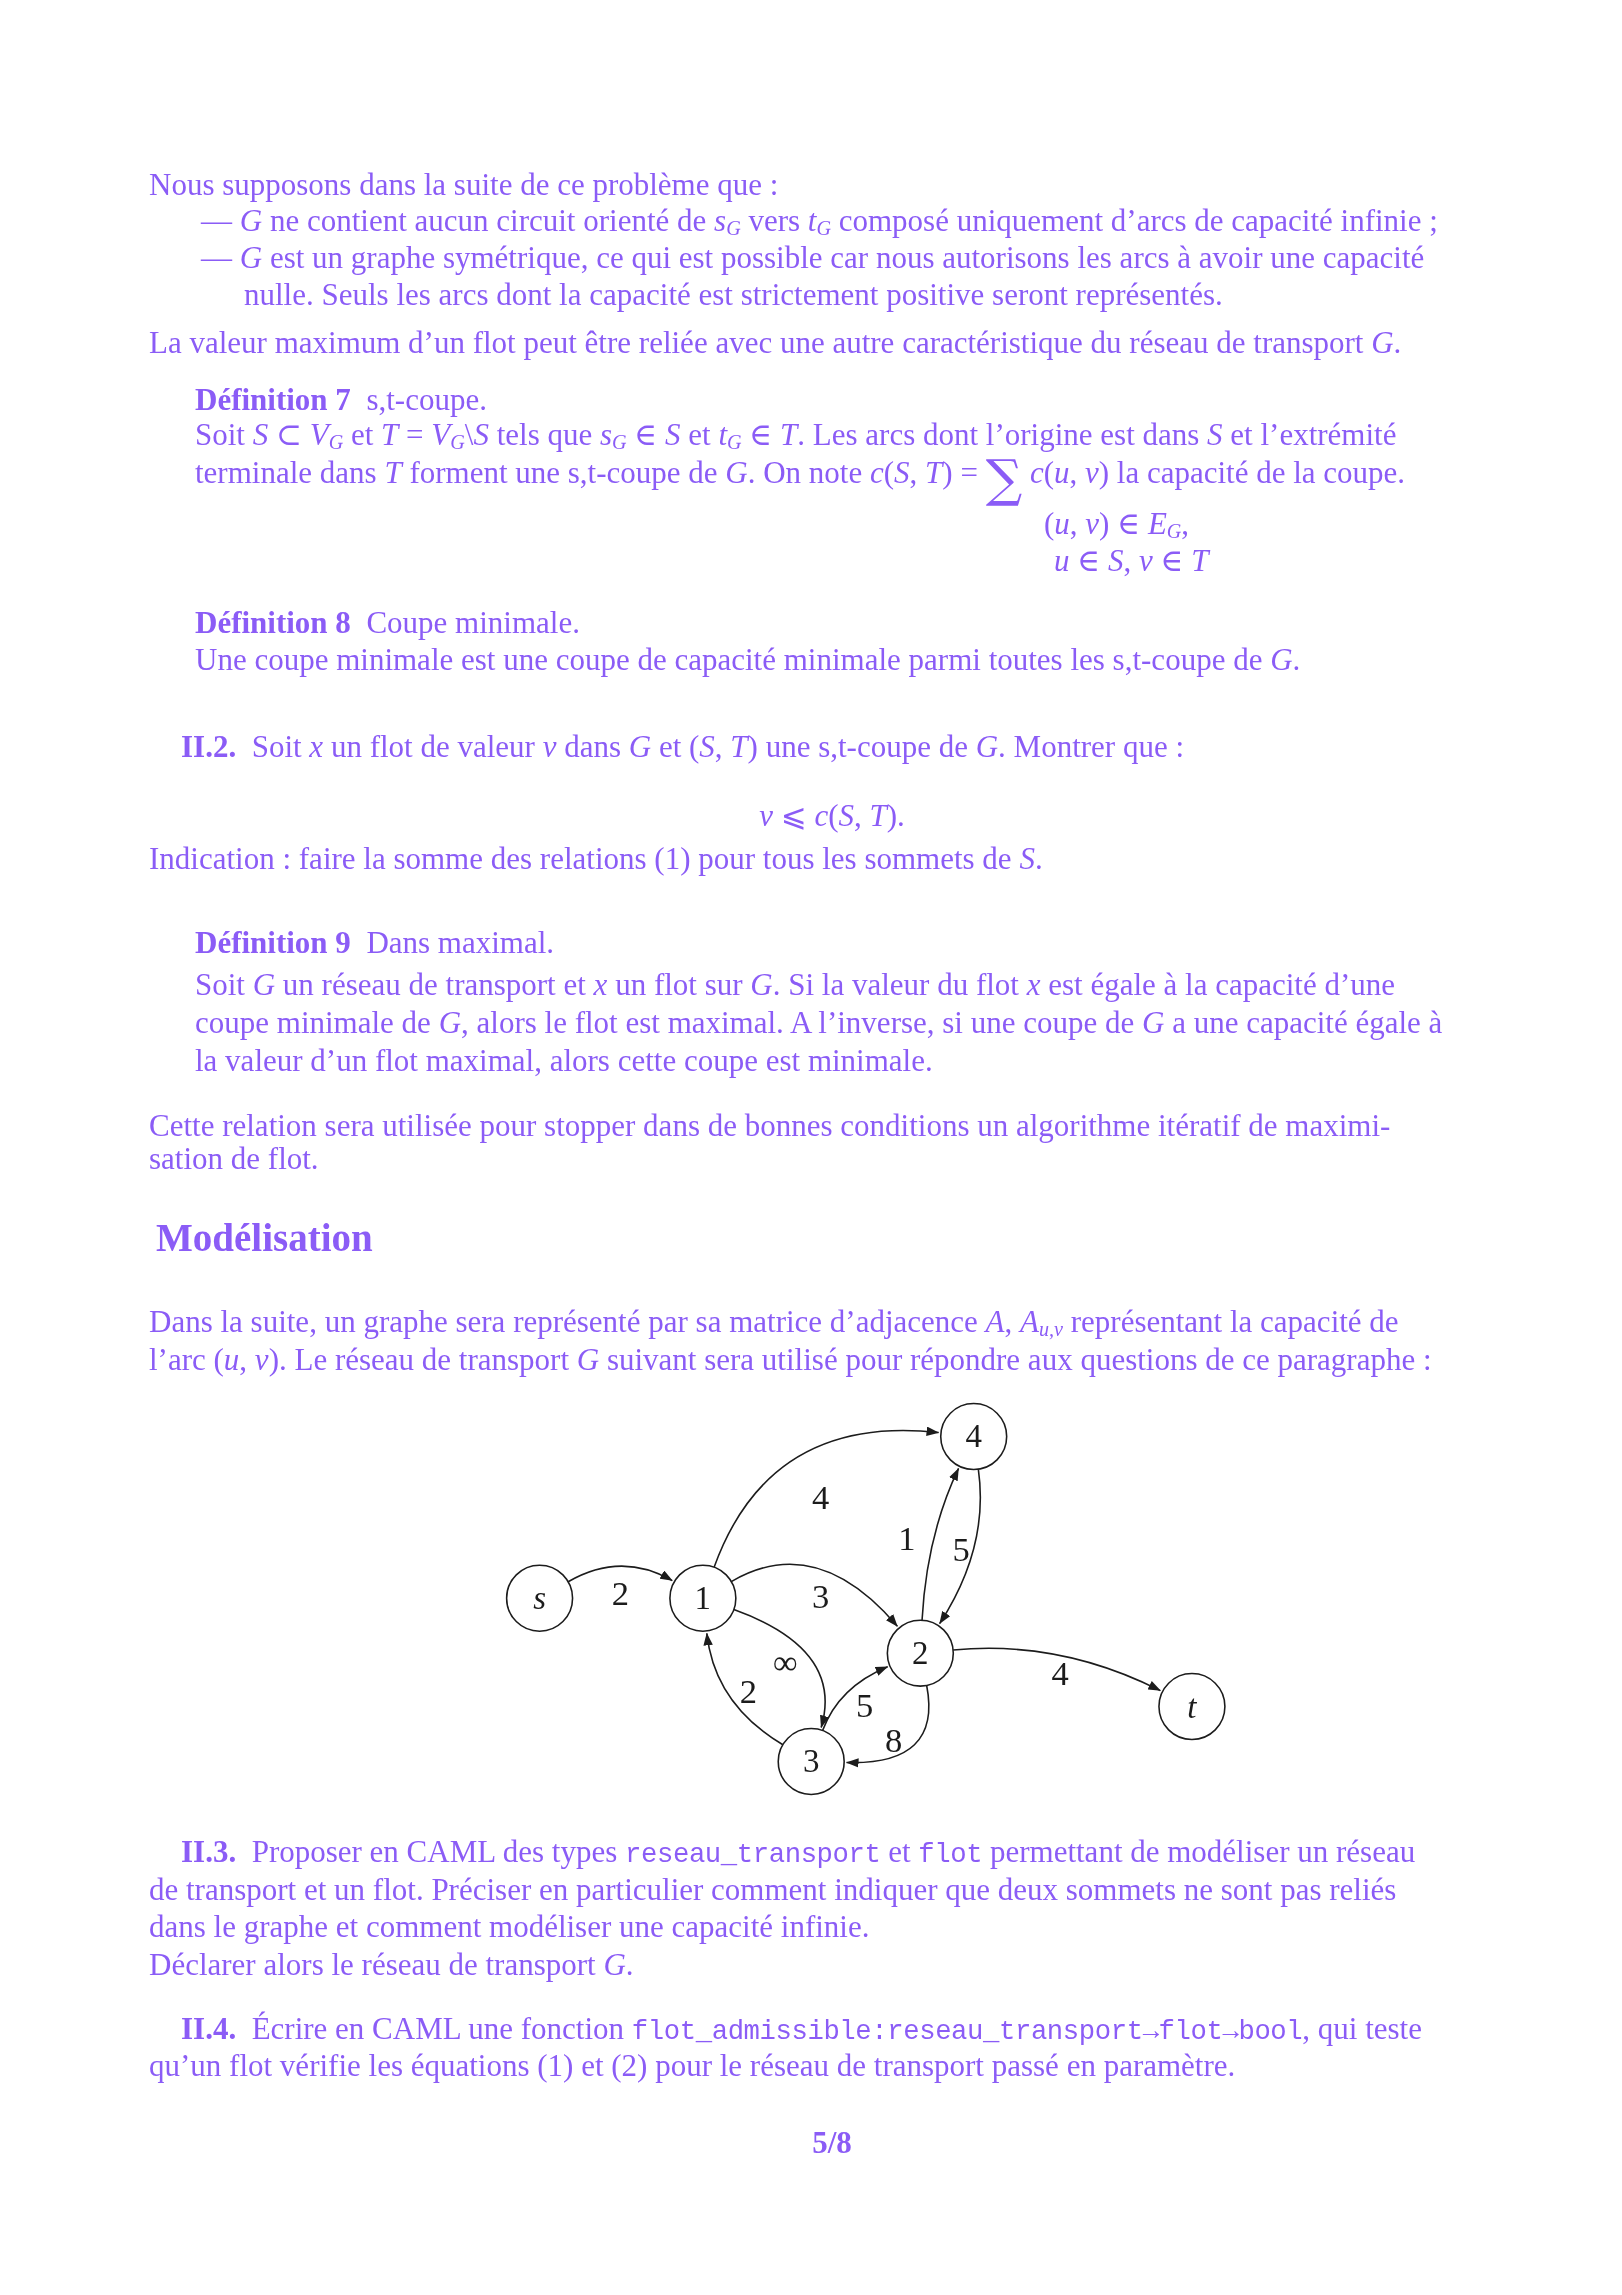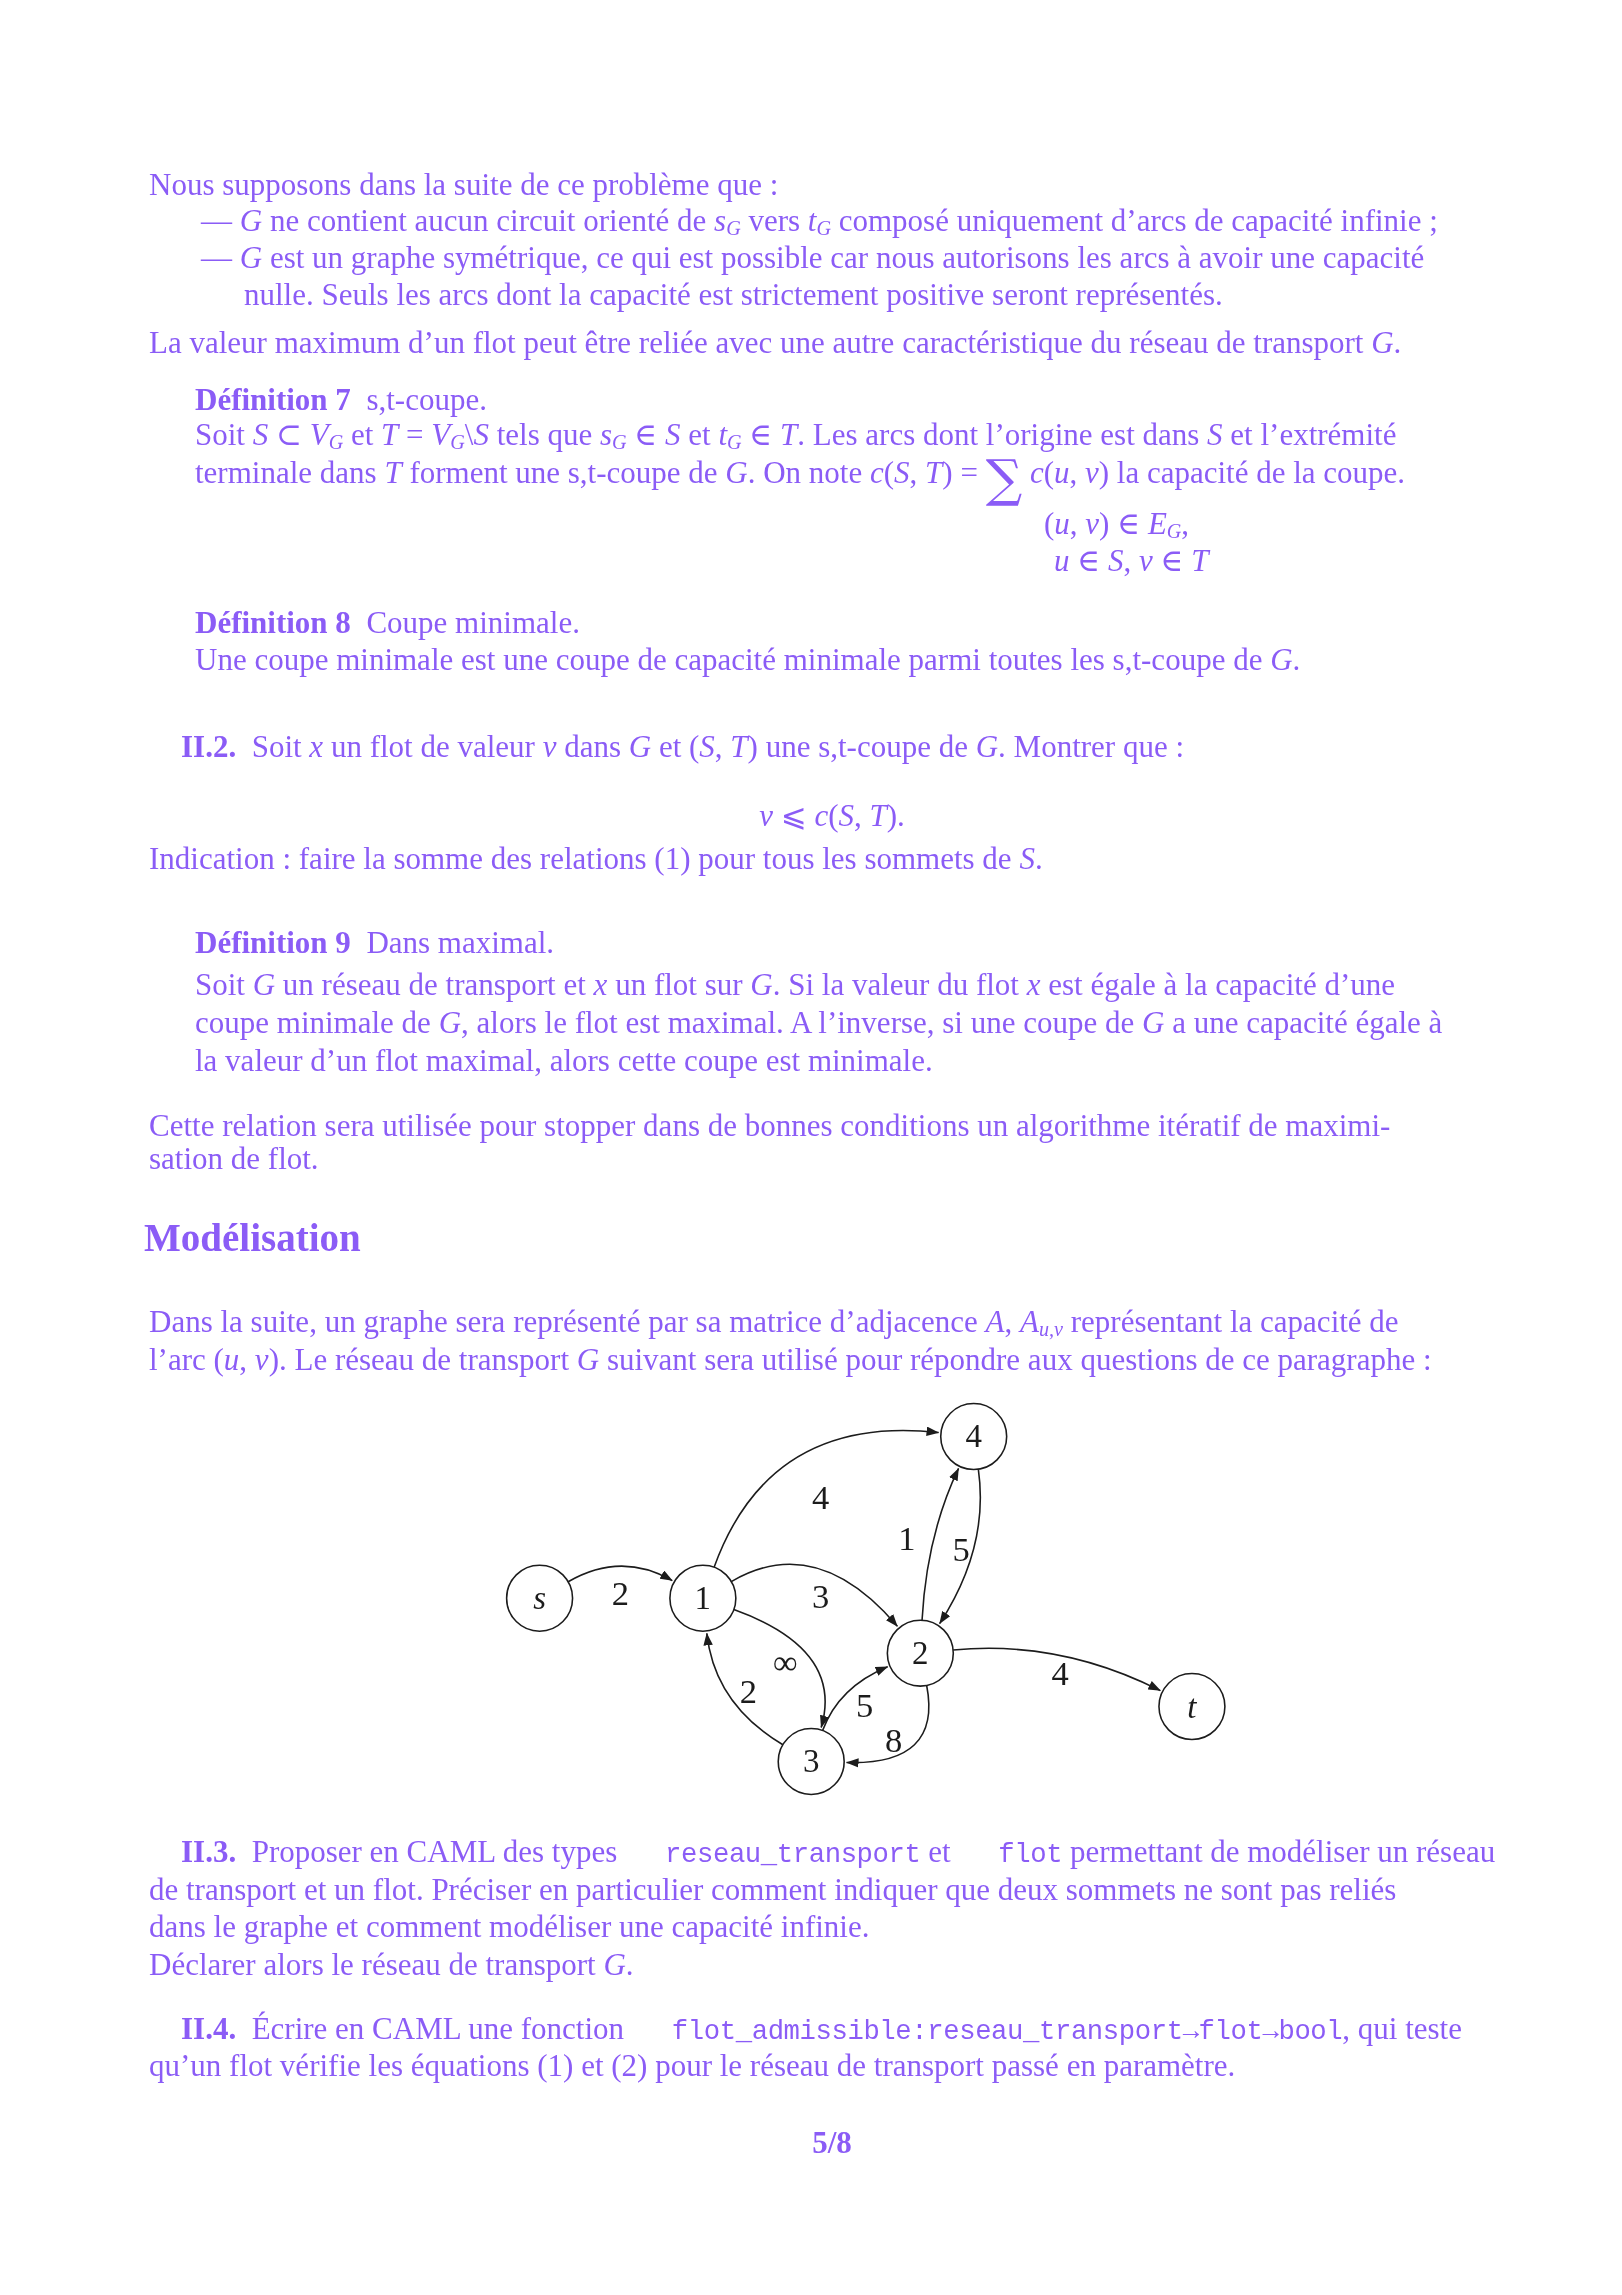--- a/index.html
+++ b/index.html
@@ -4,21 +4,21 @@
 <style>
   html,body{margin:0;padding:0;background:#ffffff;}
   .page{position:relative;width:1623px;height:2295px;background:#ffffff;
         font-family:"Liberation Serif","DejaVu Serif",serif;color:#8b5cf6;overflow:hidden;}
   .ln{position:absolute;white-space:pre;font-size:31px;line-height:38px;height:38px;}
   .center{left:149px;width:1366px;text-align:center;margin-top:10px;}
   .h1{font-size:39px;line-height:46px;height:46px;font-weight:700;}
   .b{font-weight:700;}
   .i{font-style:italic;}
   .sub{font-size:65%;vertical-align:-0.22em;}
-  .m{font-family:"Liberation Mono","DejaVu Sans Mono",monospace;font-size:0.88em;letter-spacing:-0.4px;margin-left:40px;}
+  .m{font-family:"Liberation Mono","DejaVu Sans Mono",monospace;font-size:0.88em;letter-spacing:-0.4px;}
   .sum{font-size:1.65em;vertical-align:-0.26em;line-height:0;font-family:"DejaVu Serif","DejaVu Sans",serif;}
   .fig{position:absolute;left:487px;top:1390px;margin:0;}
   .elabel{font-family:"Liberation Serif","DejaVu Serif",serif;font-size:44px;fill:#1c1c1c;}
   .nlabel{font-family:"Liberation Serif","DejaVu Serif",serif;font-size:42px;fill:#1c1c1c;}
   .nlabel.it{font-style:italic;}
 </style>
 </head>
 <body>
 
 <div class="page">
@@ -44,21 +44,21 @@
   <div class="ln" style="left:149px;top:840px"><span>Indication : faire la somme des relations (1) pour tous les sommets de </span><span class="i">S</span><span>.</span></div>
 
   <div class="ln" style="left:195px;top:924px"><span class="b">Définition 9</span><span>  Dans maximal.</span></div>
   <div class="ln" style="left:195px;top:966px"><span>Soit </span><span class="i">G</span><span> un réseau de transport et </span><span class="i">x</span><span> un flot sur </span><span class="i">G</span><span>. Si la valeur du flot </span><span class="i">x</span><span> est égale à la capacité d’une</span></div>
   <div class="ln" style="left:195px;top:1004px"><span>coupe minimale de </span><span class="i">G</span><span>, alors le flot est maximal. A l’inverse, si une coupe de </span><span class="i">G</span><span> a une capacité égale à</span></div>
   <div class="ln" style="left:195px;top:1042px"><span>la valeur d’un flot maximal, alors cette coupe est minimale.</span></div>
 
   <div class="ln" style="left:149px;top:1107px"><span>Cette relation sera utilisée pour stopper dans de bonnes conditions un algorithme itératif de maximi-</span></div>
   <div class="ln" style="left:149px;top:1140px"><span>sation de flot.</span></div>
 
-  <div class="ln h1" style="left:144px;top:1215px">Modélisation</div>
+  <div class="ln h1" style="left:156px;top:1215px">Modélisation</div>
   <div class="ln" style="left:149px;top:1303px"><span>Dans la suite, un graphe sera représenté par sa matrice d’adjacence </span><span class="i">A</span><span>, </span><span class="i">A</span><span class="i sub">u,v</span><span> représentant la capacité de</span></div>
   <div class="ln" style="left:149px;top:1341px"><span>l’arc (</span><span class="i">u</span><span>, </span><span class="i">v</span><span>). Le réseau de transport </span><span class="i">G</span><span> suivant sera utilisé pour répondre aux questions de ce paragraphe :</span></div>
 
   <figure class="fig">
     <svg id="graph-svg" width="785" height="440" viewBox="0 0 1000 560">
       <defs>
         <marker id="arrow" viewBox="0 0 12 9" refX="11.5" refY="4.5" markerWidth="16" markerHeight="12" markerUnits="userSpaceOnUse" orient="auto">
           <path d="M0,0 L12,4.5 L0,9 Z" fill="#1c1c1c"></path>
         </marker>
       </defs>

